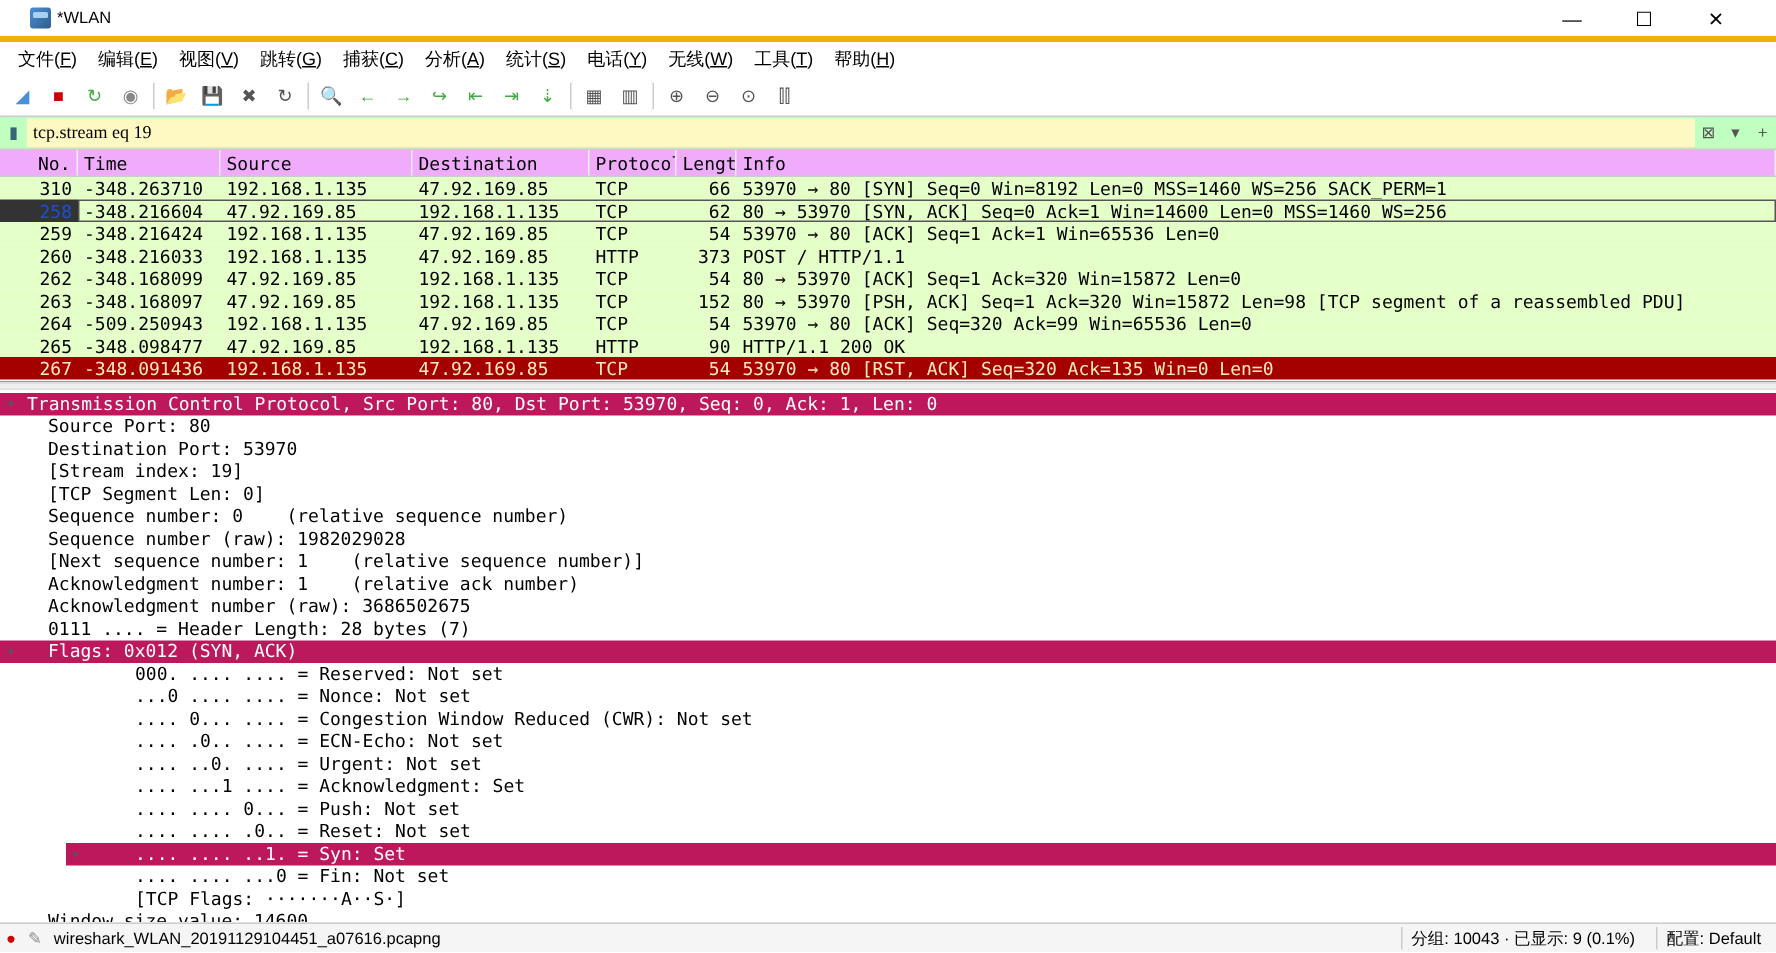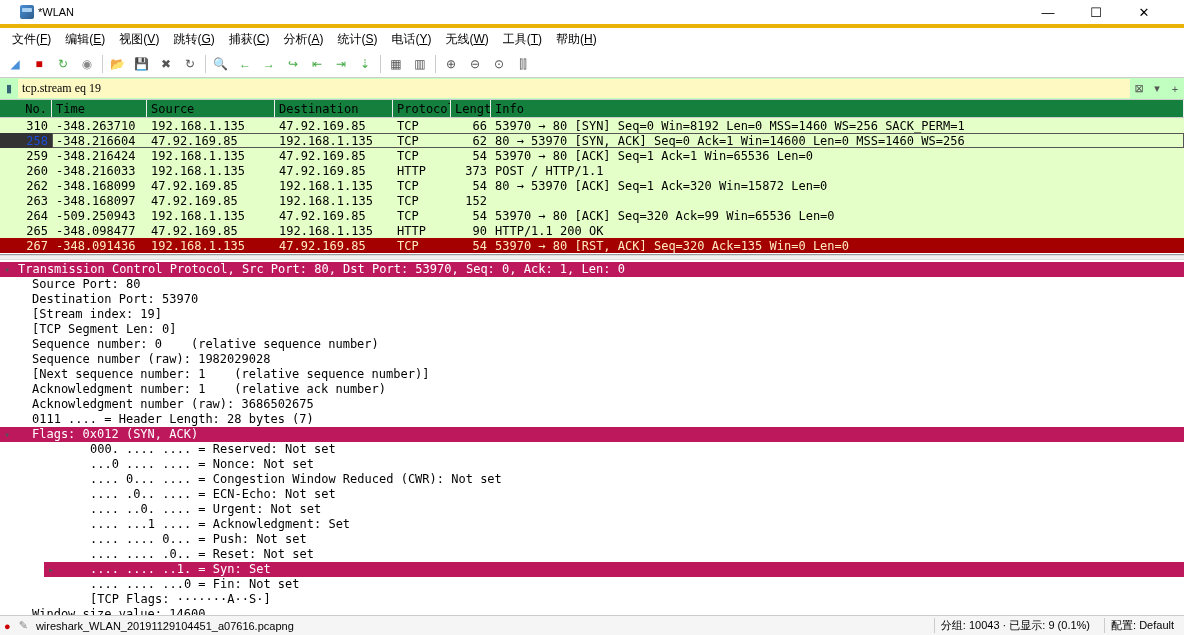--- a/index.html
+++ b/index.html
@@ -12,21 +12,21 @@
 .menubar .mitem { padding:2px 6px; cursor:default; }
 .menubar .mitem u { text-decoration:underline; }
 .toolbar { display:flex; height:28px; padding:2px 4px; gap:2px; align-items:center; border-bottom:1px solid #ccc; }
 .toolbar .tbtn { width:22px; height:22px; display:flex; align-items:center; justify-content:center; font-size:12px; color:#555; cursor:default; border:1px solid transparent; }
 .toolbar .sep { width:1px; height:18px; background:#ccc; margin:0 2px; }
 .filterbar { display:flex; height:22px; align-items:center; border-bottom:1px solid #ccc; background:#c0ffc0; }
 .filterbar .ficon { width:18px; text-align:center; color:#367; }
 .filterbar input { flex:1; background:#fef9c3; border:none; outline:none; font-size:12px; font-family:Liberation Serif, serif; padding:2px 4px; }
 .filterbar .fbtn { width:18px; text-align:center; cursor:default; color:#555; }
 .packetlist { height:155px; overflow:hidden; border-bottom:1px solid #999; font-family:"Consolas",monospace; font-size:12px; }
-.packetlist .hdr { display:flex; background:#15803d; border-bottom:1px solid #ccc; height:18px;justify-content:flex-end; }
+.packetlist .hdr { display:flex; background:#f0abfc; border-bottom:1px solid #ccc; height:18px;justify-content:flex-end; }
 .packetlist .hdr .col { padding:2px 4px; border-right:1px solid #eee; white-space:nowrap; overflow:hidden; }
 .packetlist .row { display:flex; height:15px; align-items:center; white-space:nowrap; }
 .packetlist .row .col { padding:0 4px; overflow:hidden; }
 .c-no { width:52px; text-align:right; }
 .c-time { width:95px; }
 .c-src { width:128px; }
 .c-dst { width:118px; }
 .c-proto { width:58px; }
 .c-len { width:40px; text-align:right; }
 .c-info { flex:1; padding-left:6px; }
@@ -171,20 +171,21 @@
         <div class="col c-len">54</div>
         <div class="col c-info">80 → 53970 [ACK] Seq=1 Ack=320 Win=15872 Len=0</div>
       </div>
       <div class="row bg-green">
         <div class="col c-no">263</div>
         <div class="col c-time">-348.168097</div>
         <div class="col c-src">47.92.169.85</div>
         <div class="col c-dst">192.168.1.135</div>
         <div class="col c-proto">TCP</div>
         <div class="col c-len">152</div>
+        <div class="col c-info">80 → 53970 [PSH, ACK] Seq=1 Ack=320 Win=15872 Len=98 [TCP segment of a reassembled PDU]</div>
       </div>
       <div class="row bg-green">
         <div class="col c-no">264</div>
         <div class="col c-time">-509.250943</div>
         <div class="col c-src">192.168.1.135</div>
         <div class="col c-dst">47.92.169.85</div>
         <div class="col c-proto">TCP</div>
         <div class="col c-len">54</div>
         <div class="col c-info">53970 → 80 [ACK] Seq=320 Ack=99 Win=65536 Len=0</div>
       </div>

